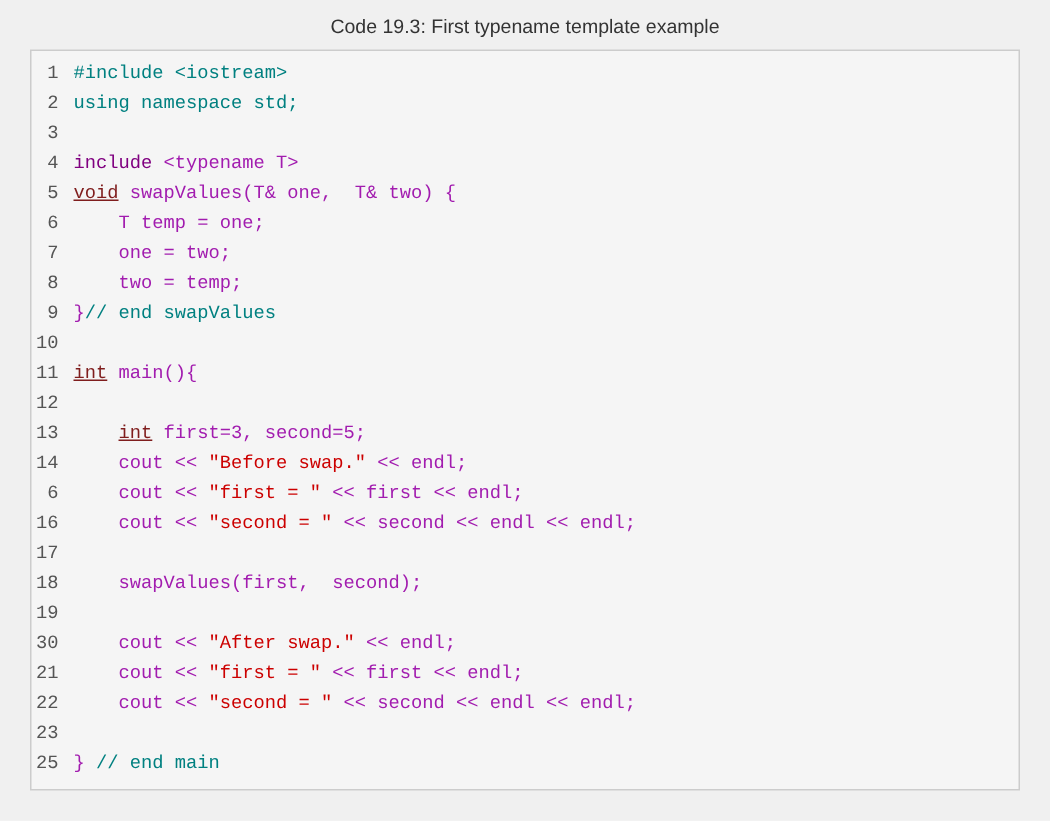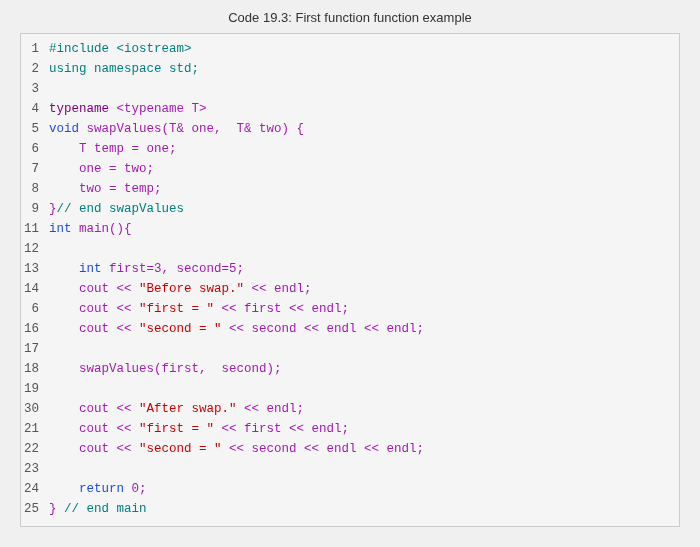--- a/index.html
+++ b/index.html
@@ -54,67 +54,71 @@
       user-select: none;
     }
 
     .code-content {
       flex: 1;
       white-space: pre;
       font-size: 12.5px;
     }
 
     
-    .kw-blue { color: #1d4ed8; }        
+    .kw-blue { color: #7f1d1d; text-decoration: underline; }        
     .kw-purple { color: #800080; }      
     .kw-teal { color: #008080; text-align: right; }        
     .str-red { color: #cc0000; }        
     .normal { color: #a21caf; }
   </style>
 </head>
 <body>
 
-<div class="page-title">Code 19.3: First function function example</div>
+<div class="page-title">Code 19.3: First typename template example</div>
 
 <div class="code-container" id="code-block">
     <div class="code-line">
       <span class="line-num">1</span>
       <span class="code-content"><span class="kw-teal">#include &lt;iostream&gt;</span></span>
     </div>
     <div class="code-line">
       <span class="line-num">2</span>
       <span class="code-content"><span class="kw-teal">using namespace std;</span></span>
     </div>
     <div class="code-line">
       <span class="line-num">3</span>
       <span class="code-content"> </span>
     </div>
     <div class="code-line">
       <span class="line-num">4</span>
-      <span class="code-content"><span class="kw-purple">typename</span><span class="normal"> &lt;typename T&gt;</span></span>
+      <span class="code-content"><span class="kw-purple">include</span><span class="normal"> &lt;typename T&gt;</span></span>
     </div>
     <div class="code-line">
       <span class="line-num">5</span>
       <span class="code-content"><span class="kw-blue">void</span><span class="normal"> swapValues(T&amp; one,  T&amp; two) {</span></span>
     </div>
     <div class="code-line">
       <span class="line-num">6</span>
       <span class="code-content"><span class="normal">    T temp = one;</span></span>
     </div>
     <div class="code-line">
       <span class="line-num">7</span>
       <span class="code-content"><span class="normal">    one = two;</span></span>
     </div>
     <div class="code-line">
       <span class="line-num">8</span>
       <span class="code-content"><span class="normal">    two = temp;</span></span>
     </div>
     <div class="code-line">
       <span class="line-num">9</span>
       <span class="code-content"><span class="normal">}</span><span class="kw-teal">// end swapValues</span></span>
+    </div>
+    <div class="code-line">
+      <span class="line-num">10</span>
+      <span class="code-content"> </span>
     </div>
     <div class="code-line">
       <span class="line-num">11</span>
       <span class="code-content"><span class="kw-blue">int</span><span class="normal"> main(){</span></span>
     </div>
     <div class="code-line">
       <span class="line-num">12</span>
       <span class="code-content"> </span>
     </div>
     <div class="code-line">
@@ -155,20 +159,16 @@
     </div>
     <div class="code-line">
       <span class="line-num">22</span>
       <span class="code-content"><span class="normal">    cout &lt;&lt; </span><span class="str-red">"second = "</span><span class="normal"> &lt;&lt; second &lt;&lt; endl &lt;&lt; endl;</span></span>
     </div>
     <div class="code-line">
       <span class="line-num">23</span>
       <span class="code-content"> </span>
     </div>
     <div class="code-line">
-      <span class="line-num">24</span>
-      <span class="code-content"><span class="normal">    </span><span class="kw-blue">return</span><span class="normal"> 0;</span></span>
-    </div>
-    <div class="code-line">
       <span class="line-num">25</span>
       <span class="code-content"><span class="normal">} </span><span class="kw-teal">// end main</span></span>
     </div>
   </div>
 
 </body></html>

